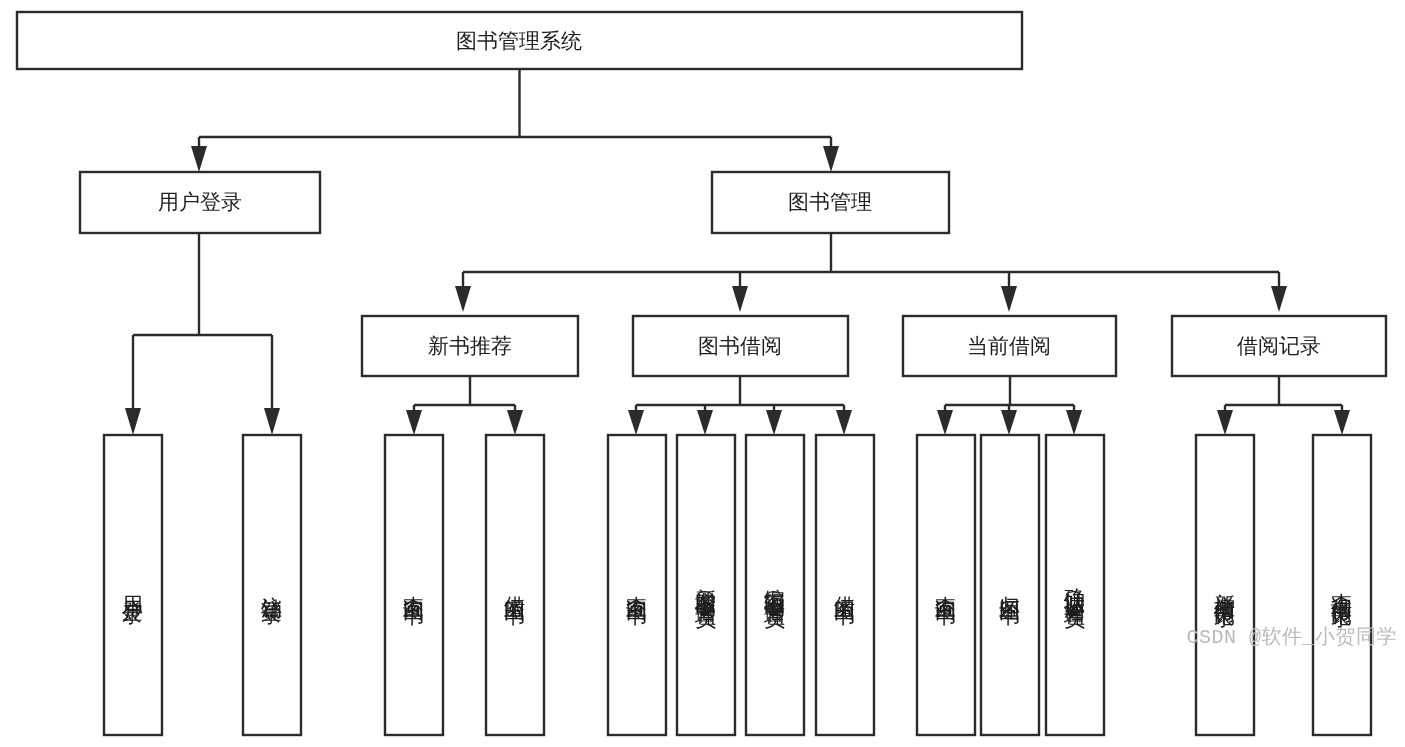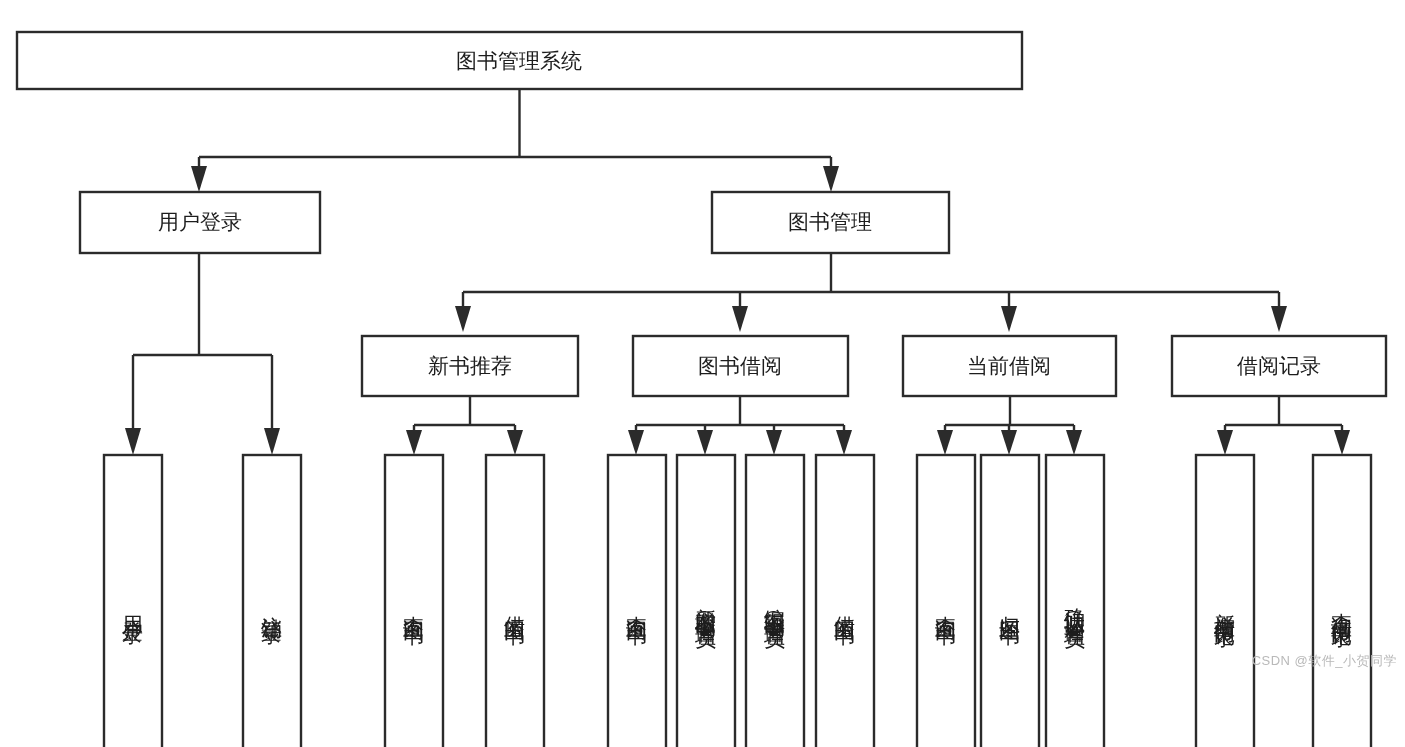--- a/index.html
+++ b/index.html
@@ -11,21 +11,20 @@
     width: 1405px;
     height: 747px;
     overflow: hidden;
     font-family: "Liberation Sans", "DejaVu Sans", sans-serif;
     position: relative;
   }
   #diagram-root {
     position: relative;
     width: 1405px;
     height: 656px;
-    margin-top: 20px;
   }
   svg.diagram {
     display: block;
     width: 1405px;
     height: 747px;
   }
   .node-box {
     fill: #ffffff;
     stroke: #2b2b2b;
     stroke-width: 2.4;
@@ -54,22 +53,22 @@
     writing-mode: vertical-rl;
     text-orientation: upright;
     letter-spacing: 3px;
     dominant-baseline: central;
     text-anchor: middle;
   }
   .watermark {
     position: absolute;
     right: 8px;
     bottom: 6px;
-    font-family: Liberation Sans, sans-serif;
-    font-size: 13px;
+    font-family: Liberation Mono, monospace;
+    font-size: 20px;
     color: #b9b9b9;
     white-space: nowrap;
     letter-spacing: 0.5px;
     pointer-events: none;
   }
 </style>
 </head>
 <body>
 
 <div id="diagram-root">

